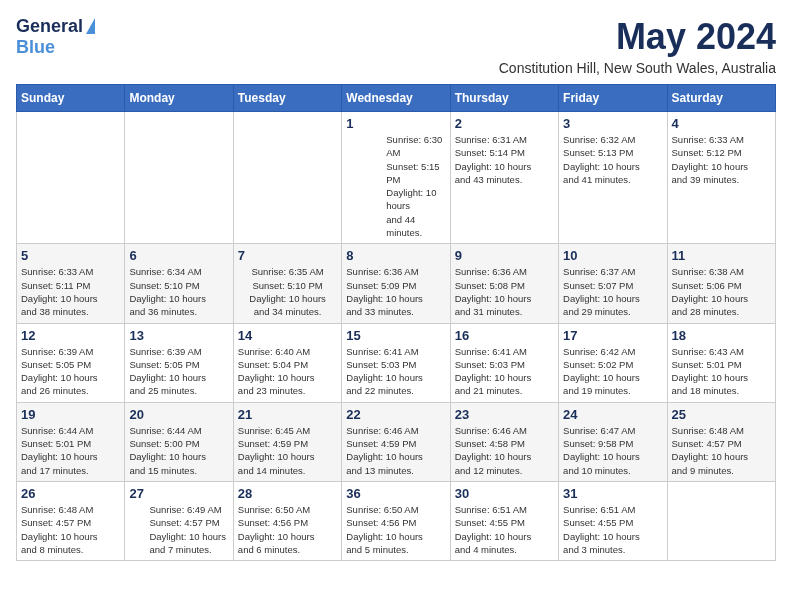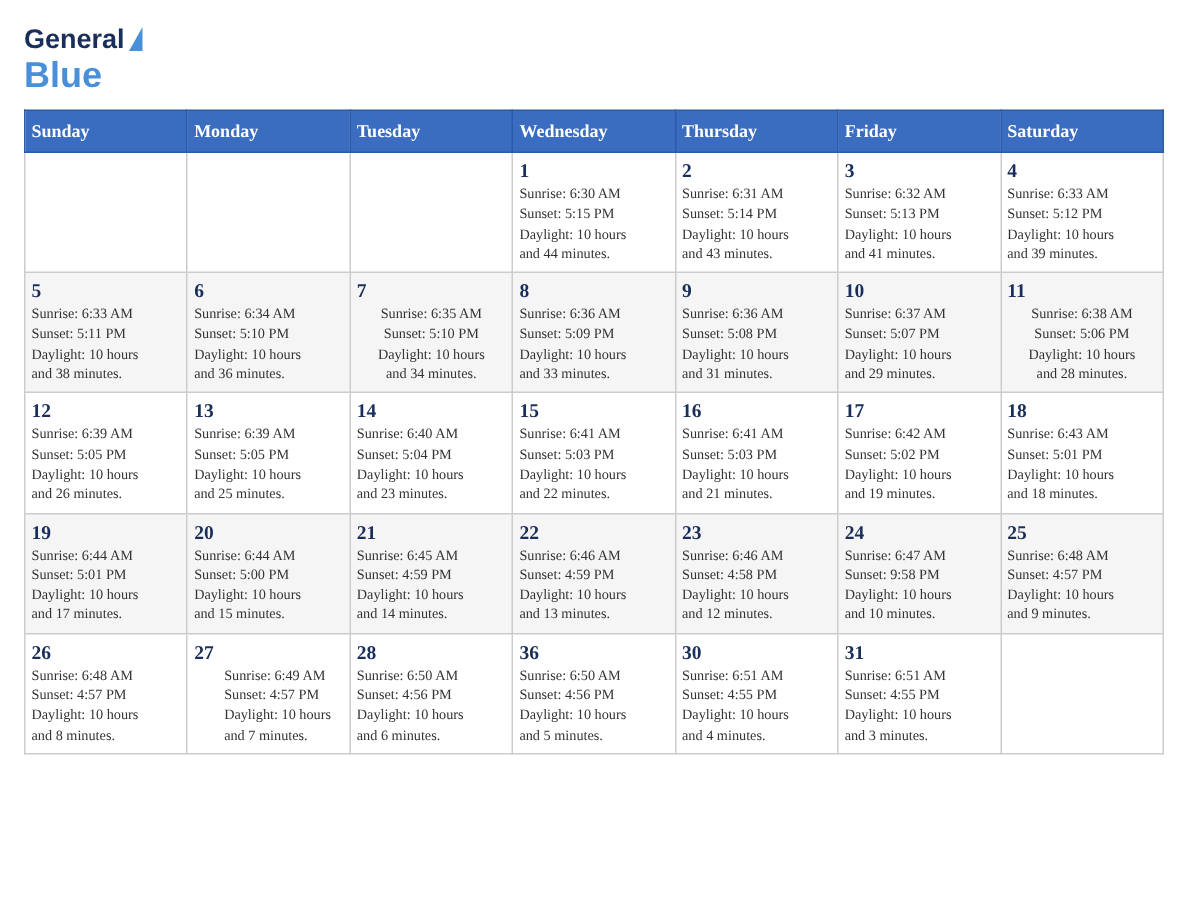--- a/index.html
+++ b/index.html
@@ -35,21 +35,20 @@
     }
     .location {
       font-size: 14px;
       color: #333;
       margin-top: 2px;
     }
     .calendar {
       width: 100%;
       border-collapse: collapse;
       margin-top: 8px;
-      font-family: Liberation Serif, serif;
     }
     .calendar thead th {
       background-color: #3a6dbf;
       color: #fff;
       font-size: 12px;
       font-weight: bold;
       padding: 6px 4px;
       text-align: left;
       border: 1px solid #2a5aaa;
     }
@@ -85,22 +84,26 @@
 </head>
 <body>
 
 <div class="header">
   <div class="logo">
     <div class="logo-line">
       <span style="font-size:18px;font-weight:bold;color:#1a2e5a;">General</span>
       <span style="display:inline-block;width:0;height:0;border-left:9px solid transparent;border-bottom:16px solid #4a90d9;margin-left:3px;margin-bottom:2px;"></span>
     </div>
     <div>
-      <span style="font-size:24px;font-weight:bold;color:#4a90d9;">Blue</span>
+      <span style="font-size:18px;font-weight:bold;color:#4a90d9;">Blue</span>
     </div>
+  </div>
+  <div class="title-block">
+    <div class="month-title">May 2024</div>
+    <div class="location">Constitution Hill, New South Wales, Australia</div>
   </div>
 </div>
 
 <table class="calendar">
   <thead>
     <tr>
     <th>Sunday</th>
         <th>Monday</th>
         <th>Tuesday</th>
         <th>Wednesday</th>
@@ -109,21 +112,21 @@
         <th>Saturday</th>
       </tr>
   </thead>
   <tbody id="calendar-body">
   <tr>
         <td class="empty-cell"></td>
         <td class="empty-cell"></td>
         <td class="empty-cell"></td>
         <td>
           <span class="day-number">1</span>
-          <div class="day-info" style="white-space: pre-line;">Sunrise: 6:30 AM
+          <div class="day-info" style="white-space: pre-line; margin-left: 40px;">Sunrise: 6:30 AM
 Sunset: 5:15 PM
 Daylight: 10 hours
 and 44 minutes.</div>
         </td>
         <td>
           <span class="day-number">2</span>
           <div class="day-info" style="white-space: pre-line;">Sunrise: 6:31 AM
 Sunset: 5:14 PM
 Daylight: 10 hours
 and 43 minutes.</div>
@@ -181,21 +184,21 @@
         </td>
         <td>
           <span class="day-number">10</span>
           <div class="day-info" style="white-space: pre-line;">Sunrise: 6:37 AM
 Sunset: 5:07 PM
 Daylight: 10 hours
 and 29 minutes.</div>
         </td>
         <td>
           <span class="day-number">11</span>
-          <div class="day-info" style="white-space: pre-line; text-align: center;">Sunrise: 6:38 AM
+          <div class="day-info" style="white-space: pre-line;">Sunrise: 6:38 AM
 Sunset: 5:06 PM
 Daylight: 10 hours
 and 28 minutes.</div>
         </td>
       </tr>
       <tr>
         <td>
           <span class="day-number">12</span>
           <div class="day-info" style="white-space: pre-line;">Sunrise: 6:39 AM
 Sunset: 5:05 PM

